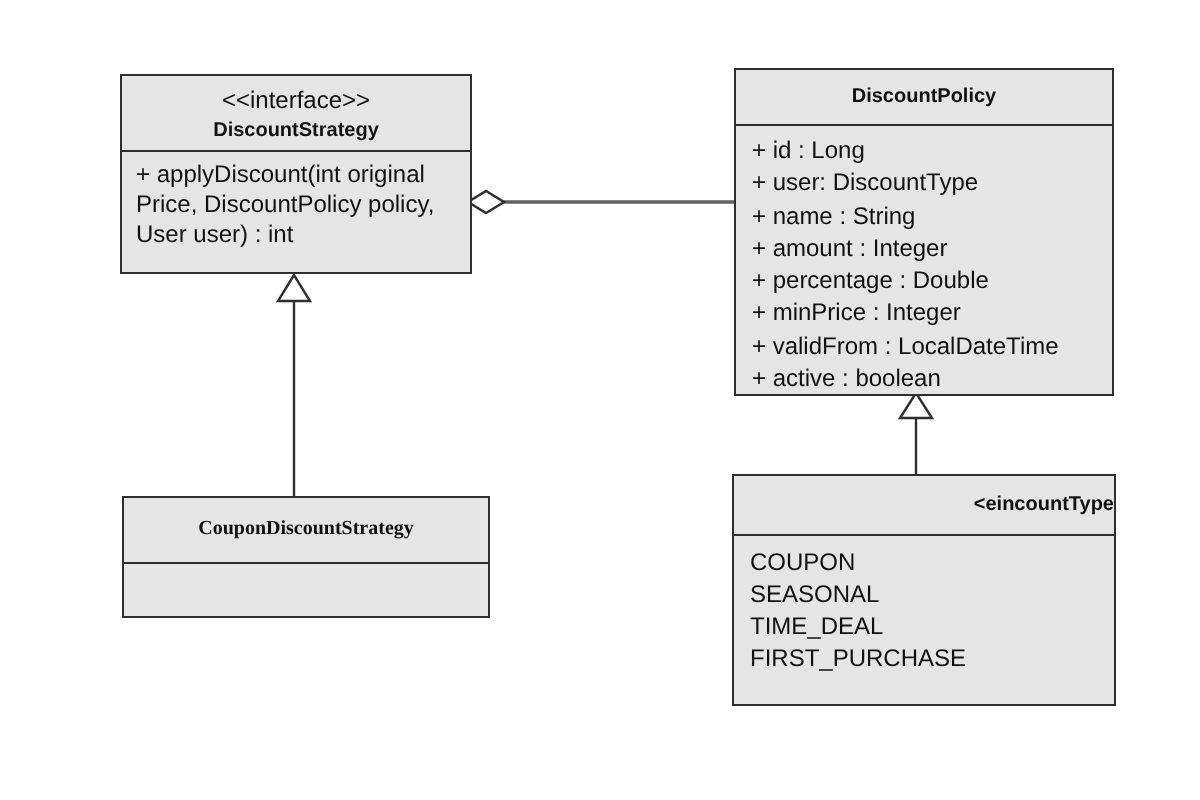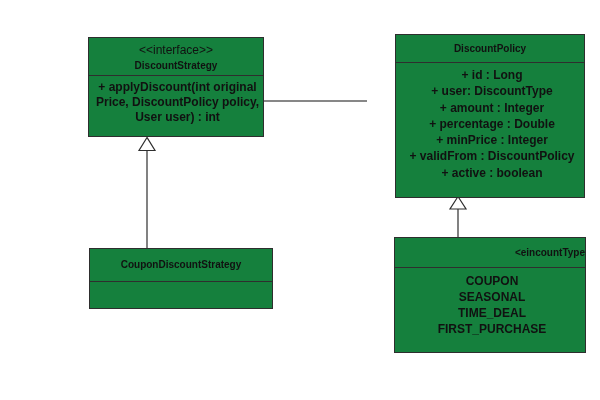--- a/index.html
+++ b/index.html
@@ -18,24 +18,23 @@
   }
   .connectors {
     position: absolute;
     left: 0;
     top: 0;
     width: 600px;
     height: 400px;
   }
   .uml-class {
     position: absolute;
-    background: #15803d;
+    background: #e5e5e5;
     border: 1.5px solid #2e2e2e;
     box-sizing: border-box;
-    margin-left: 28px;
   }
   .compartment {
     box-sizing: border-box;
     overflow: hidden;
   }
   .title-compartment {
     border-bottom: 1.5px solid #2e2e2e;
     text-align: center;
   }
   .stereotype {
@@ -43,41 +42,40 @@
     line-height: 16px;
     white-space: nowrap;
   }
   .class-name {
     font-size: 10px;
     font-weight: bold;
     line-height: 16px;
     white-space: nowrap;
   }
   .body-compartment {
-    text-align: center;
-    font-weight: bold;
+    text-align: left;
   }
   .text-line {
     font-size: 12px;
     white-space: nowrap;
   }
 
   
   #box-discount-strategy { left: 60px; top: 37px; width: 176px; height: 100px; }
   #box-discount-strategy .title-compartment { height: 38px; padding-top: 4px; }
   #box-discount-strategy .body-compartment { padding: 4px 4px 0 7px; }
   #box-discount-strategy .text-line { line-height: 15px; }
 
   #box-discount-policy { left: 367px; top: 34px; width: 190px; height: 164px; }
   #box-discount-policy .title-compartment { height: 28px; padding-top: 6px; }
   #box-discount-policy .body-compartment { padding: 4px 4px 0 8px; }
   #box-discount-policy .text-line { line-height: 16.3px; }
 
   #box-coupon-discount-strategy { left: 61px; top: 248px; width: 184px; height: 61px; }
-  #box-coupon-discount-strategy .title-compartment { height: 33px; padding-top: 8px; }
+  #box-coupon-discount-strategy .title-compartment { height: 33px; padding-top: 8px; font-family: Liberation Serif, serif; }
   #box-coupon-discount-strategy .body-compartment { height: 24px; }
 
   #box-discount-type { left: 366px; top: 237px; width: 192px; height: 116px; }
   #box-discount-type .title-compartment { height: 30px; padding-top: 7px; text-align: right; }
   #box-discount-type .body-compartment { padding: 5px 4px 0 8px; }
   #box-discount-type .text-line { line-height: 16px; }
 </style>
 </head>
 <body>
 
@@ -107,24 +105,25 @@
     </div>
   </div>
 
   <div class="uml-class" id="box-discount-policy">
     <div class="compartment title-compartment">
       <div class="class-name">DiscountPolicy</div>
     </div>
     <div class="compartment body-compartment">
       <div class="text-line">+ id : Long</div>
       <div class="text-line">+ user: DiscountType</div>
+      <div class="text-line">+ name : String</div>
       <div class="text-line">+ amount : Integer</div>
       <div class="text-line">+ percentage : Double</div>
       <div class="text-line">+ minPrice : Integer</div>
-      <div class="text-line">+ validFrom : DiscountPolicy</div>
+      <div class="text-line">+ validFrom : LocalDateTime</div>
       <div class="text-line">+ active : boolean</div>
     </div>
   </div>
 
   <div class="uml-class" id="box-coupon-discount-strategy">
     <div class="compartment title-compartment">
       <div class="class-name">CouponDiscountStrategy</div>
     </div>
     <div class="compartment body-compartment"></div>
   </div>

